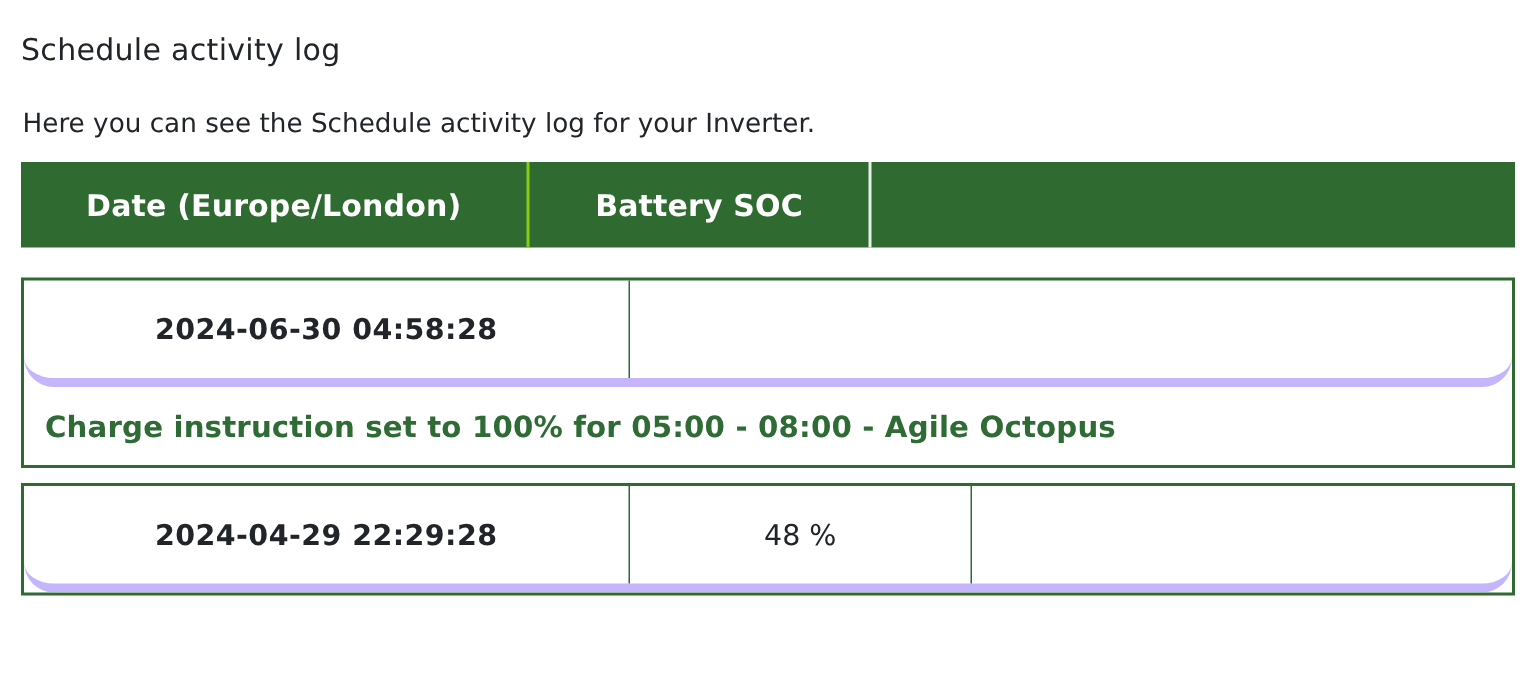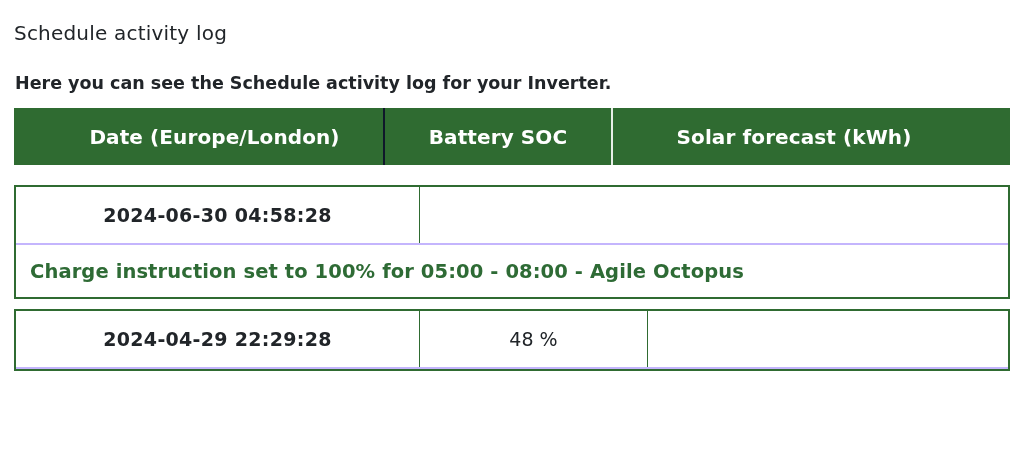--- a/index.html
+++ b/index.html
@@ -30,21 +30,21 @@
     line-height: 40px;
     letter-spacing: 0.2px;
     color: #212529;
     white-space: nowrap;
   }
   .page-subtitle {
     position: absolute;
     left: 15px;
     top: 52px;
     font-size: 17.5px;
-    font-weight: 700;
+    font-weight: 400;
     line-height: 26px;
     color: #212529;
     white-space: nowrap;
   }
 
   .log-table {
     position: absolute;
     left: 14px;
     top: 108px;
     width: 996px;
@@ -61,38 +61,39 @@
     display: flex;
     align-items: center;
     justify-content: center;
     color: #ffffff;
     font-size: 20px;
     font-weight: bold;
     letter-spacing: 0.1px;
     box-sizing: border-box;
     white-space: nowrap;
   }
-  .col-date   { width: 339px; border-right: 2px solid #0f172a; margin-left: 32px; }
+  .col-date   { width: 339px; border-right: 2px solid #84cc16; }
   .col-soc    { width: 228px; border-right: 2px solid #e8efe8; }
   .col-solar  { width: 362px; }
 
   
   .row-group {
     border: 2px solid #2F6B31;
     background: #ffffff;
     box-sizing: border-box;
     margin-top: 20px;
   }
   .row-group.second { margin-top: 10px; }
 
   .data-row {
     display: flex;
-    height: 58px;
+    height: 71px;
     box-sizing: border-box;
-    border-bottom: 2px solid #c4b5fd;
+    border-bottom: 6px solid #c4b5fd;
+    border-radius: 20px;
   }
   .td {
     display: flex;
     align-items: center;
     justify-content: center;
     box-sizing: border-box;
     font-size: 19px;
     color: #212529;
     white-space: nowrap;
   }
@@ -122,21 +123,20 @@
 
   <h1 class="page-title">Schedule activity log</h1>
 
   <p class="page-subtitle">Here you can see the Schedule activity log for your Inverter.</p>
 
   <div class="log-table">
 
     <div class="table-header">
       <div class="th col-date">Date (Europe/London)</div>
       <div class="th col-soc">Battery SOC</div>
-      <div class="th col-solar">Solar forecast (kWh)</div>
     </div>
 
     <div class="row-group first">
       <div class="data-row">
         <div class="td date">2024-06-30 04:58:28</div>
         <div class="td solar"></div>
       </div>
       <div class="note-row">
         <span class="note-text">Charge instruction set to 100% for 05:00 - 08:00 - Agile Octopus</span>
       </div>

